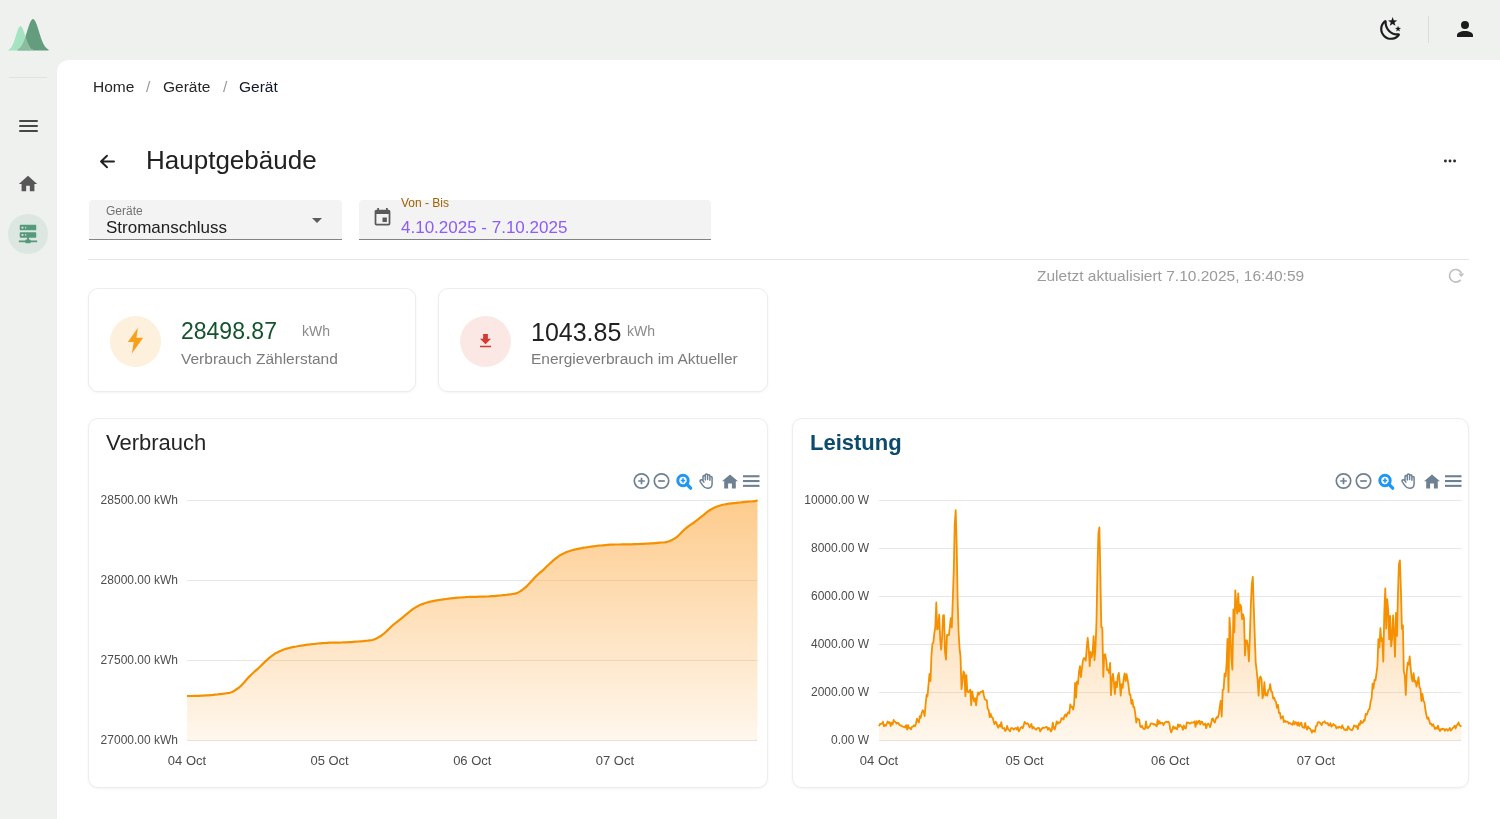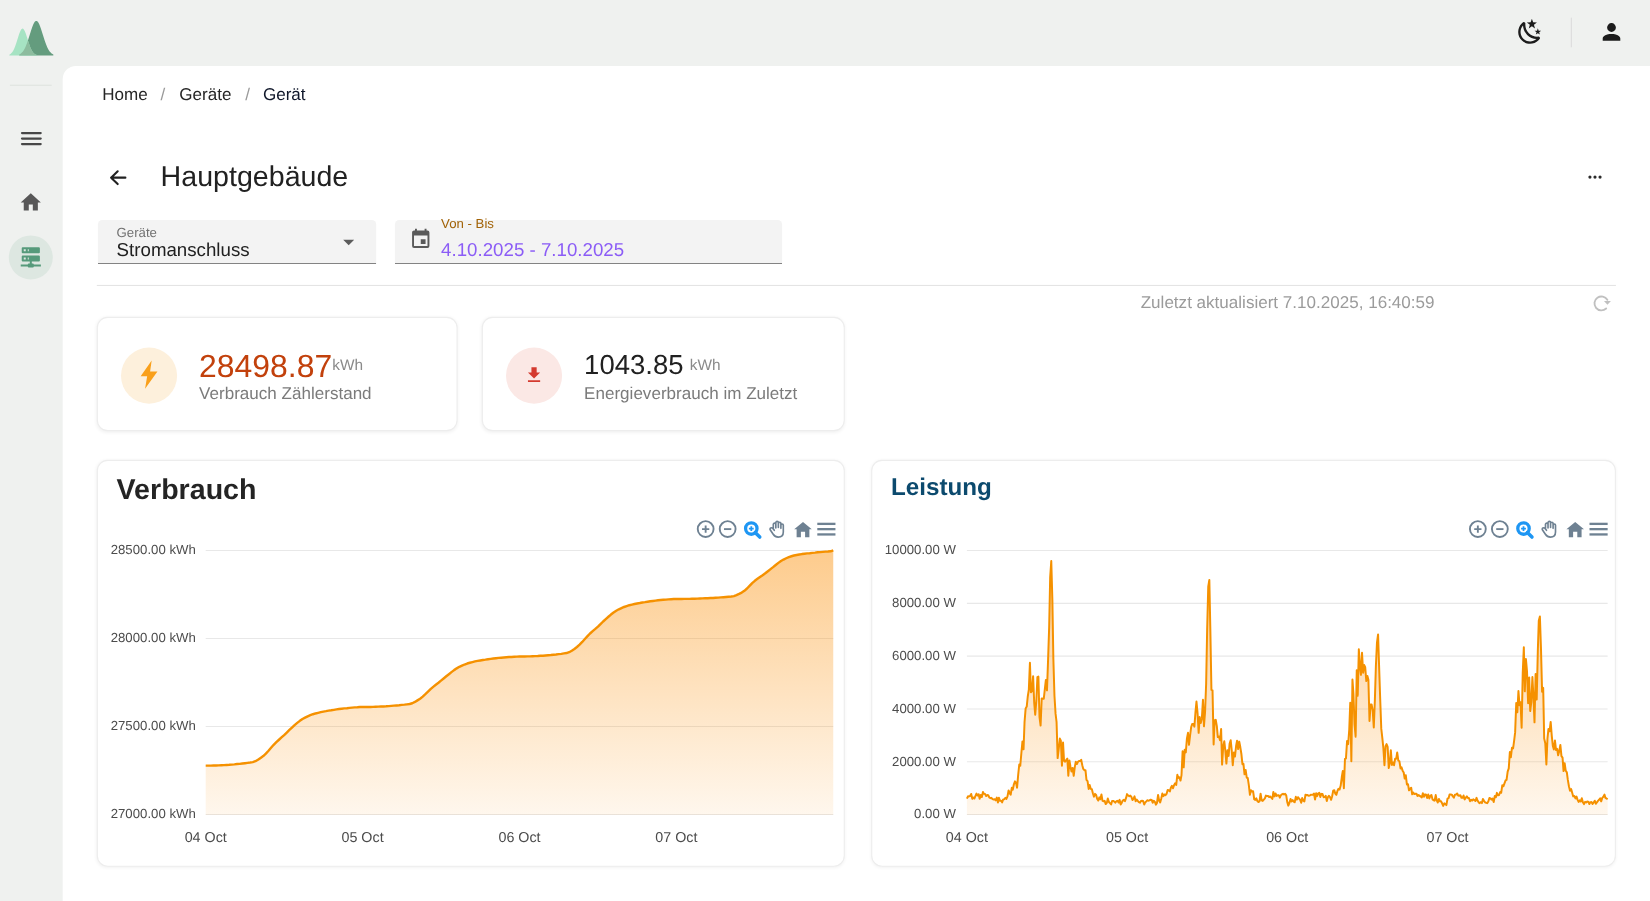--- a/index.html
+++ b/index.html
@@ -86,35 +86,35 @@
 <svg class="abs" style="left:1447px;top:267px" width="18" height="18" viewBox="0 0 20 20">
   <path d="M15.8 6.2 A7 7 0 1 0 14.6 14.9" fill="none" stroke="#c0c0c0" stroke-width="1.9" stroke-linecap="round"></path>
   <path d="M12.4 7.3 H19.4 L15.9 11.2 Z" fill="#c0c0c0"></path>
 </svg>
 
 <div class="card" style="left:88px;top:288px;width:328px;height:104px"></div>
 <div class="abs" style="left:110px;top:316px;width:51px;height:51px;border-radius:50%;background:#fdf0dc"></div>
 <svg class="abs" style="left:125px;top:326px" width="21" height="30" viewBox="0 0 22 30" fill="#f9a01b">
   <path d="M13.5 1 L3 16 H9.2 L7.2 28 L19 11.5 H12 Z"></path>
 </svg>
-<div class="abs" style="left:181px;top:318px;font-size:29px;color:#c2410c">28498.87</div>
+<div class="abs" style="left:181px;top:318px;font-size:23px;color:#14532d">28498.87</div>
 <div class="abs" style="left:302px;top:323px;font-size:14px;color:#8a8a8a">kWh</div>
 <div class="abs" style="left:181px;top:350px;font-size:15.5px;color:#7b7b7b">Verbrauch Zählerstand</div>
 
 <div class="card" style="left:438px;top:288px;width:330px;height:104px"></div>
 <div class="abs" style="left:460px;top:316px;width:51px;height:51px;border-radius:50%;background:#fbe8e5"></div>
 <svg class="abs" style="left:476px;top:330px" width="19" height="22" viewBox="0 0 24 24" fill="#d43a2f">
   <path d="M5,20H19V18H5M19,9H15V3H9V9H5L12,16L19,9Z"></path>
 </svg>
 <div class="abs" style="left:531px;top:318px;font-size:25px;color:#212121">1043.85</div>
 <div class="abs" style="left:627px;top:323px;font-size:14px;color:#8a8a8a">kWh</div>
-<div class="abs" style="left:531px;top:350px;font-size:15.5px;color:#7b7b7b">Energieverbrauch im Zuletzt</div>
+<div class="abs" style="left:531px;top:350px;font-size:15.5px;color:#7b7b7b">Energieverbrauch im Aktueller</div>
 
 <div class="card" style="left:88px;top:418px;width:680px;height:370px"></div>
-<div class="abs" style="left:106px;top:430px;font-size:26px;font-weight:700;color:#242424">Verbrauch</div>
+<div class="abs" style="left:106px;top:430px;font-size:22px;font-weight:400;color:#242424">Verbrauch</div>
 <div class="card" style="left:792px;top:418px;width:677px;height:370px"></div>
 <div class="abs" style="left:810px;top:430px;font-size:22px;font-weight:700;color:#0c4a6e">Leistung</div>
 
 <svg class="abs" style="left:0;top:0" width="1500" height="819" viewBox="0 0 1500 819">
   <defs>
     <linearGradient id="og1" x1="0" y1="500" x2="0" y2="741" gradientUnits="userSpaceOnUse">
       <stop offset="0" stop-color="#fb8c00" stop-opacity="0.45"></stop>
       <stop offset="1" stop-color="#fb8c00" stop-opacity="0.07"></stop>
     </linearGradient>
     <g id="mb-zoomin" fill="none" stroke="#6e8192" stroke-width="1.7">

